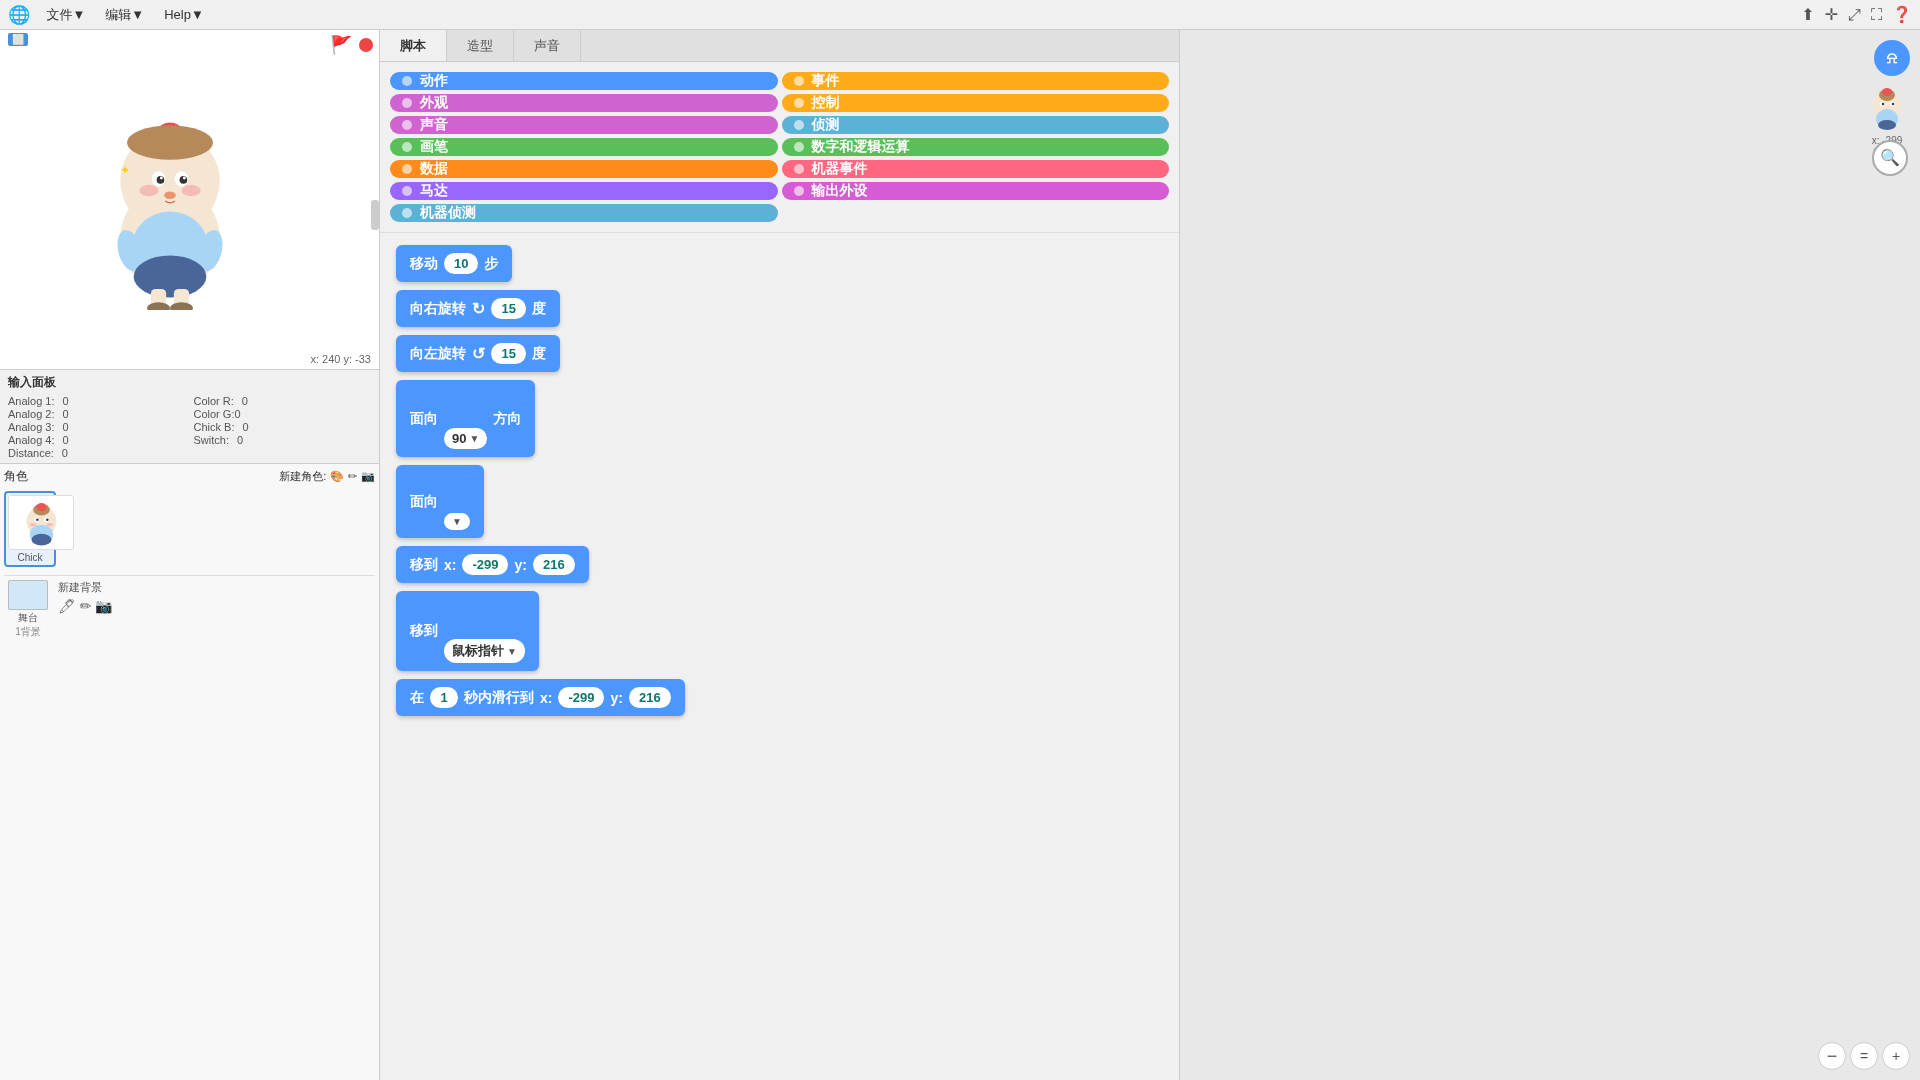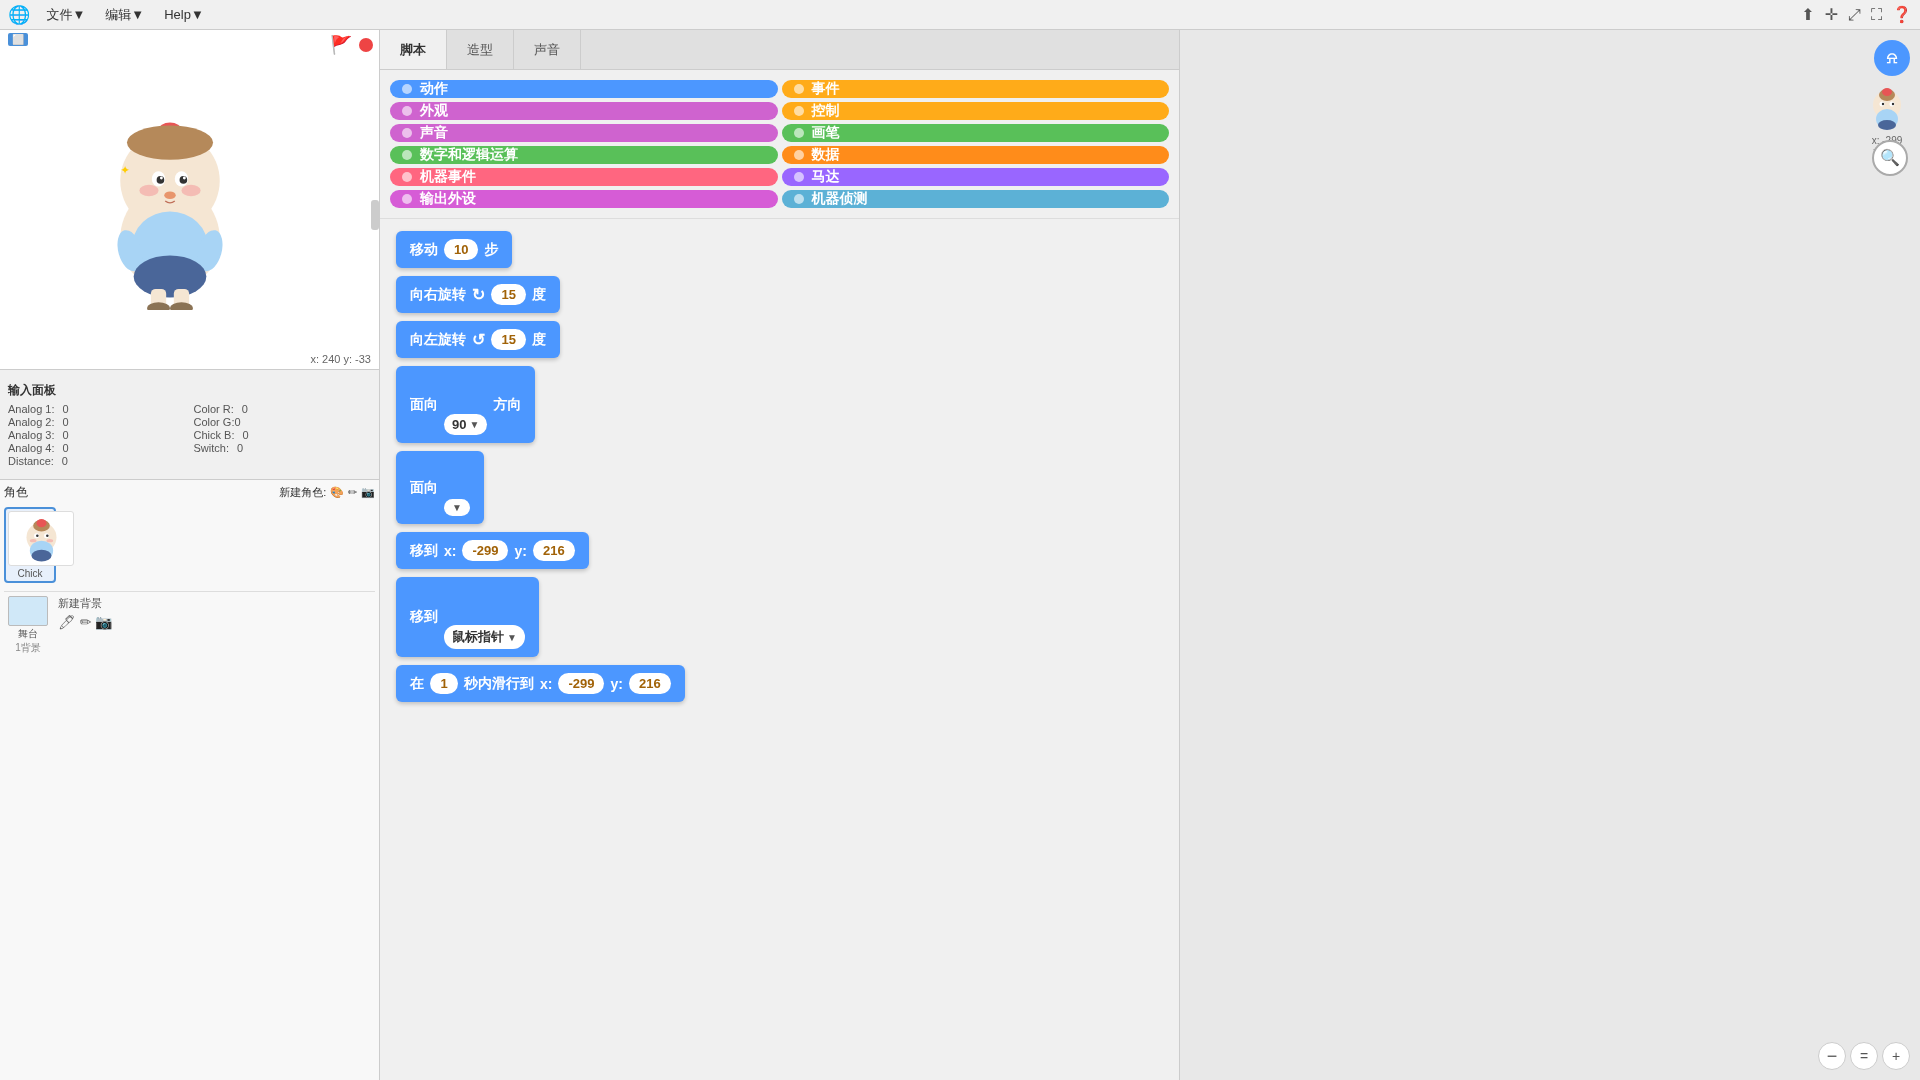--- a/index.html
+++ b/index.html
@@ -86,21 +86,21 @@
       bottom: 4px;
       right: 8px;
       font-size: 11px;
       color: #666;
     }
 
     
     #input-panel {
       background: #f0f0f0;
       border-bottom: 1px solid #ccc;
-      padding: 12px 8px;
+      padding: 4px 8px;
       font-size: 12px;
     }
     #input-panel-title {
       font-weight: bold;
       margin-bottom: 4px;
       color: #333;
     }
     #input-panel-grid {
       display: grid;
       grid-template-columns: 1fr 1fr;
@@ -196,21 +196,21 @@
       flex-direction: column;
       background: #f0f0f0;
       border-right: 1px solid #ccc;
     }
 
     
     #tabs {
       display: flex;
       background: #e0e0e0;
       border-bottom: 1px solid #ccc;
-      height: 40px;
+      height: 32px;
     }
     .tab {
       padding: 6px 20px;
       cursor: pointer;
       color: #555;
       font-size: 13px;
       border-right: 1px solid #ccc;
       display: flex;
       align-items: center;
     }
@@ -287,21 +287,21 @@
       font-size: 14px;
       font-weight: bold;
       cursor: pointer;
       box-shadow: 0 2px 4px rgba(0,0,0,0.2);
       gap: 6px;
       min-height: 36px;
     }
 
     .block-input {
       background: white;
-      color: #a16207;
+      color: #0f766e;
       border-radius: 12px;
       padding: 3px 10px;
       font-size: 13px;
       font-weight: bold;
       min-width: 28px;
       text-align: center;
     }
 
     .block-dropdown {
       background: white;
@@ -604,20 +604,24 @@
       </button>
       <button class="category-btn control" style="background:#ffab19; color:#fff;">
         <div class="cat-dot"></div>
         <span>控制</span>
       </button>
 
       <button class="category-btn sound">
         <div class="cat-dot"></div>
         <span>声音</span>
       </button>
+      <button class="category-btn sensing">
+        <div class="cat-dot"></div>
+        <span>侦测</span>
+      </button>
 
       <button class="category-btn pen">
         <div class="cat-dot"></div>
         <span>画笔</span>
       </button>
       <button class="category-btn operators">
         <div class="cat-dot"></div>
         <span>数字和逻辑运算</span>
       </button>
 

